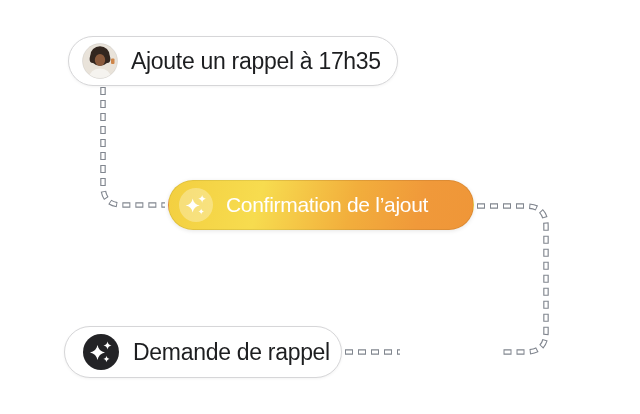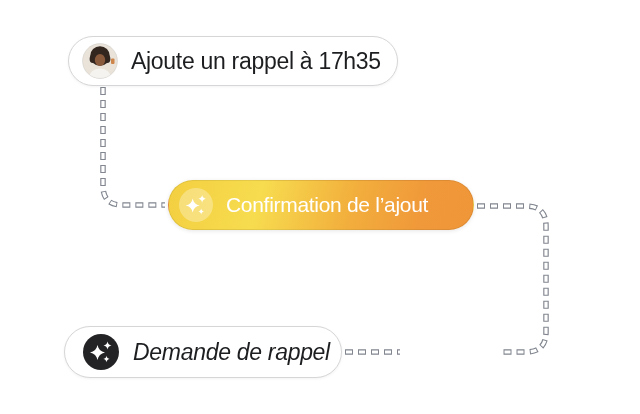--- a/index.html
+++ b/index.html
@@ -67,21 +67,20 @@
     border: 1px solid rgba(0,0,0,0.08);
     background: linear-gradient(105deg, #F3CF40 0%, #F7DC4F 30%, #F2AE3C 60%, #F0993A 82%, #EF9638 100%);
     box-shadow: 0 1px 4px rgba(0,0,0,0.10);
   }
   .pill-demande {
     left: 64px; top: 326px;
     width: 278px; height: 52px;
     padding-left: 18px;
     gap: 14px;
     font-size: 23px;
-    font-style: italic;
   }
   .pill-time {
     left: 403px; top: 329px;
     width: 96px; height: 46px;
     border-radius: 22px;
     justify-content: center;
     font-size: 22px;
   }
   .avatar {
     width: 36px; height: 36px;

